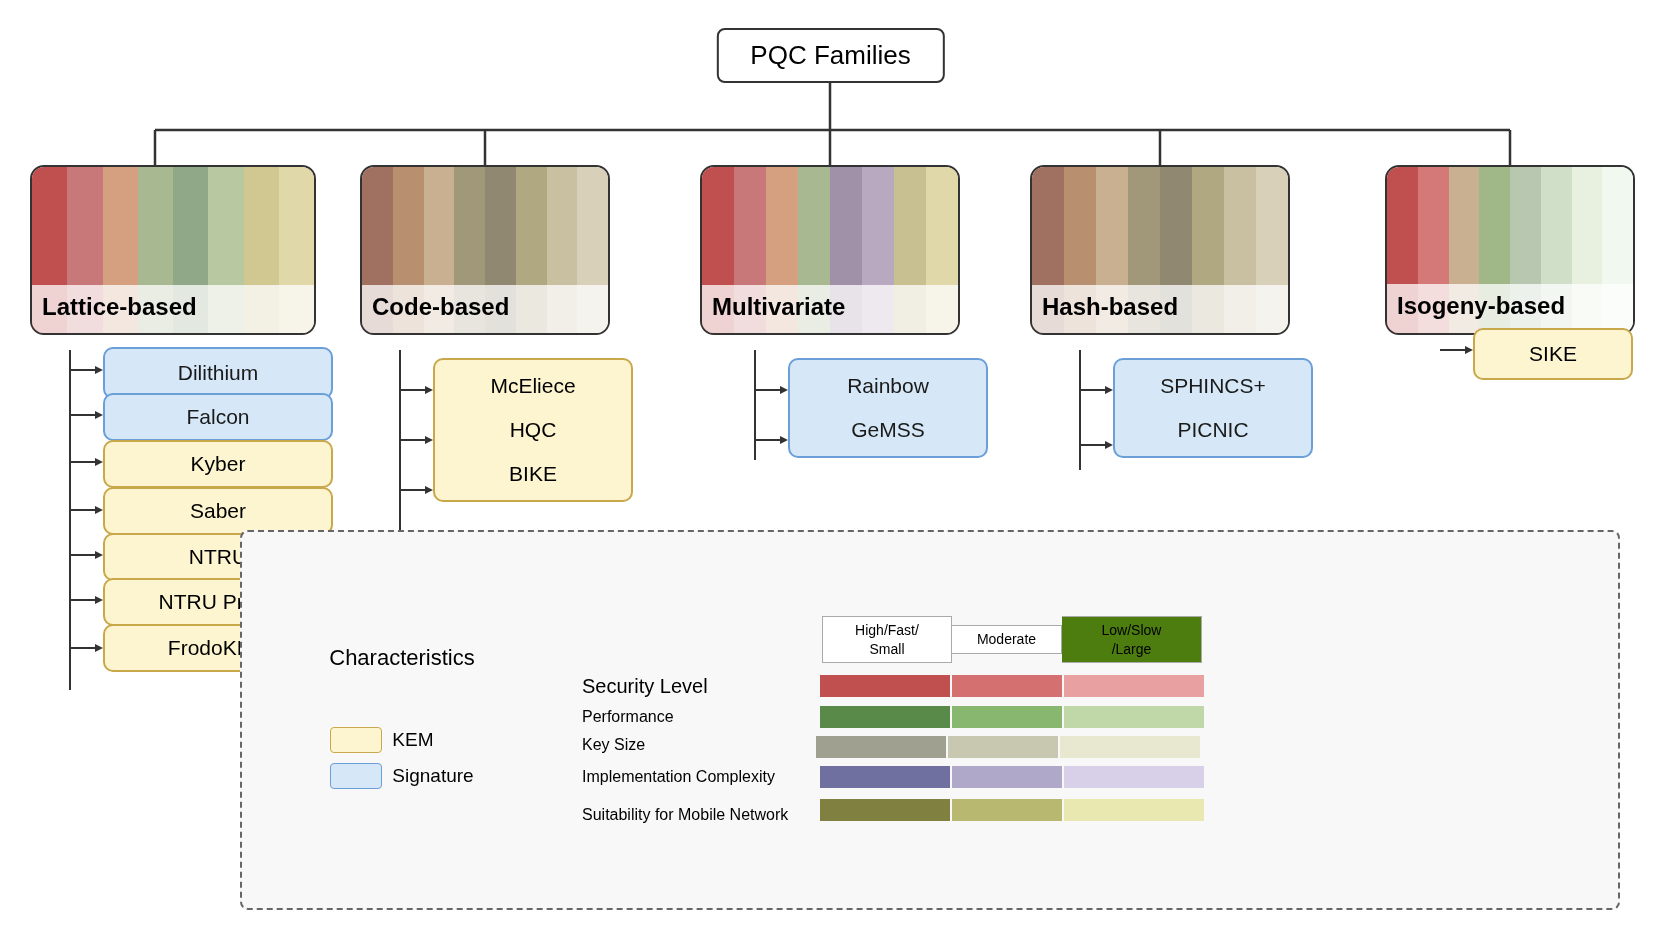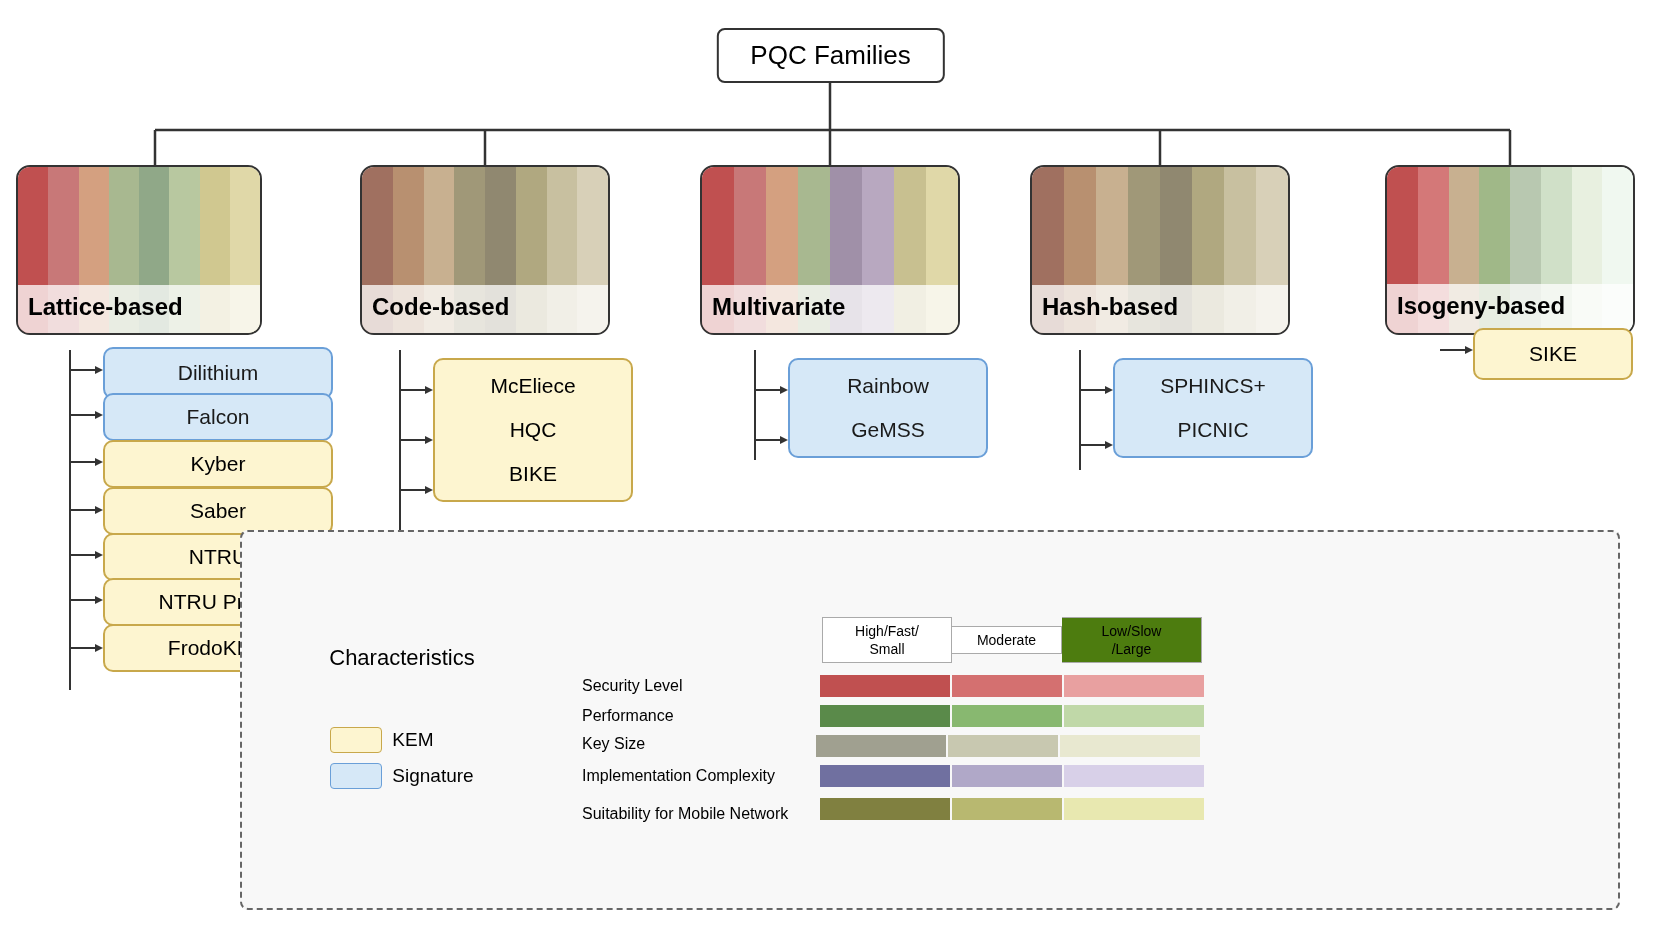--- a/index.html
+++ b/index.html
@@ -206,21 +206,21 @@
     <polygon points="1105,441 1113,445 1105,449" fill="#333"></polygon>
 
     <line x1="1440" y1="350" x2="1465" y2="350" stroke="#333" stroke-width="2"></line>
     <polygon points="1465,346 1473,350 1465,354" fill="#333"></polygon>
   </svg>
 
   <div class="root-node">
     <span>PQC Families</span>
   </div>
 
-  <div class="family-box" style="left:16px;top:165px;width:246px;height:170px;">
+  <div class="family-box" style="left:30px;top:165px;width:286px;height:170px;">
     <div class="color-strip">
       <div style="background:#c05050"></div>
       <div style="background:#c87878"></div>
       <div style="background:#d4a080"></div>
       <div style="background:#a8b890"></div>
       <div style="background:#90a888"></div>
       <div style="background:#b8c8a0"></div>
       <div style="background:#d0c890"></div>
       <div style="background:#e0d8a8"></div>
     </div>
@@ -400,21 +400,21 @@
           </div>
           <div style="border:1.5px solid #aaa;border-left:none;text-align:center;font-size:14px;padding:4px 6px;background:#fff;width:110px;line-height:1.3;">
             Moderate
           </div>
           <div style="border:1.5px solid #aaa;border-left:none;text-align:center;font-size:14px;padding:4px 6px;background:#4d7c0f;width:140px;line-height:1.3;">
             Low/Slow<br>/Large
           </div>
         </div>
 
         <div style="display:flex;align-items:center;gap:8px;">
-          <span style="font-size:16px;width:230px;flex-shrink:0;">Security Level</span>
+          <span style="font-size:20px;width:230px;flex-shrink:0;">Security Level</span>
           <div style="display:flex;">
             <div style="width:130px;height:22px;background:#c05050;"></div>
             <div style="width:110px;height:22px;background:#d47070;margin-left:2px;"></div>
             <div style="width:140px;height:22px;background:#e8a0a0;margin-left:2px;"></div>
           </div>
         </div>
 
         <div style="display:flex;align-items:center;gap:8px;">
           <span style="font-size:16px;width:230px;flex-shrink:0;">Performance</span>
           <div style="display:flex;">

